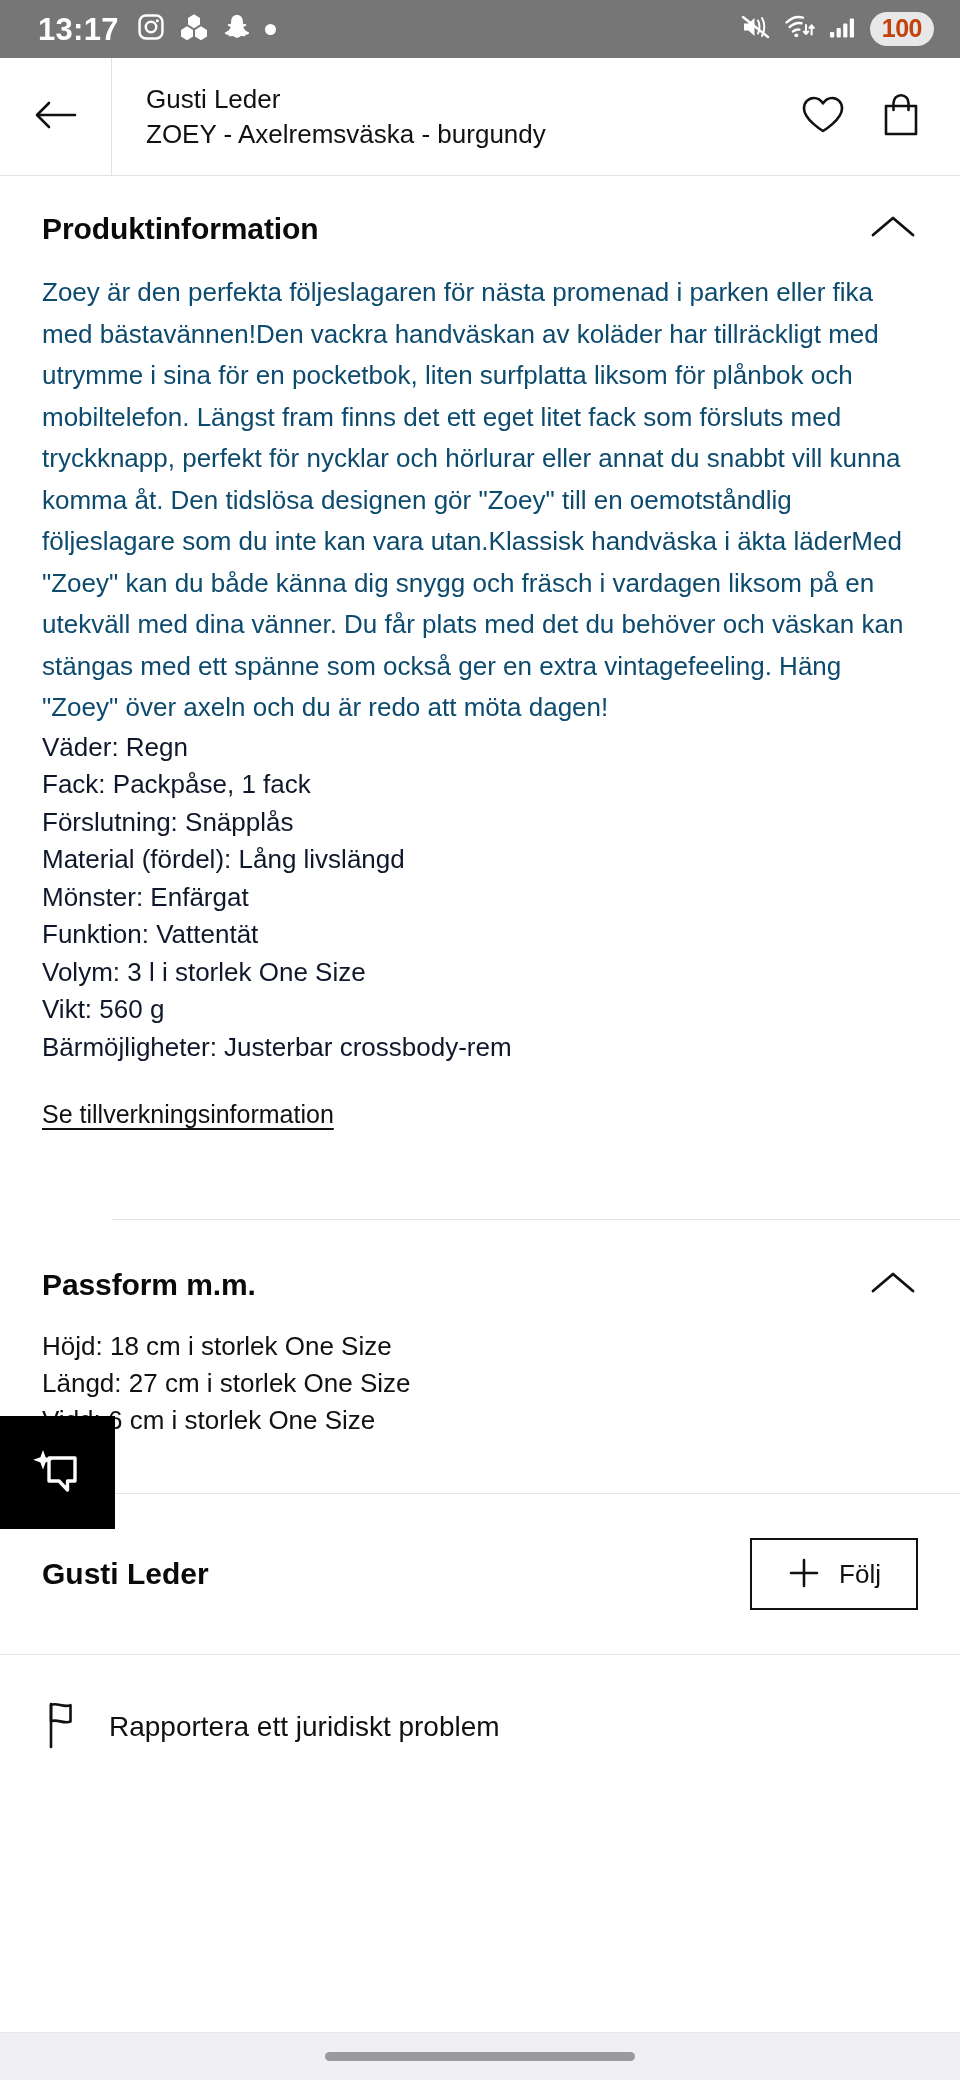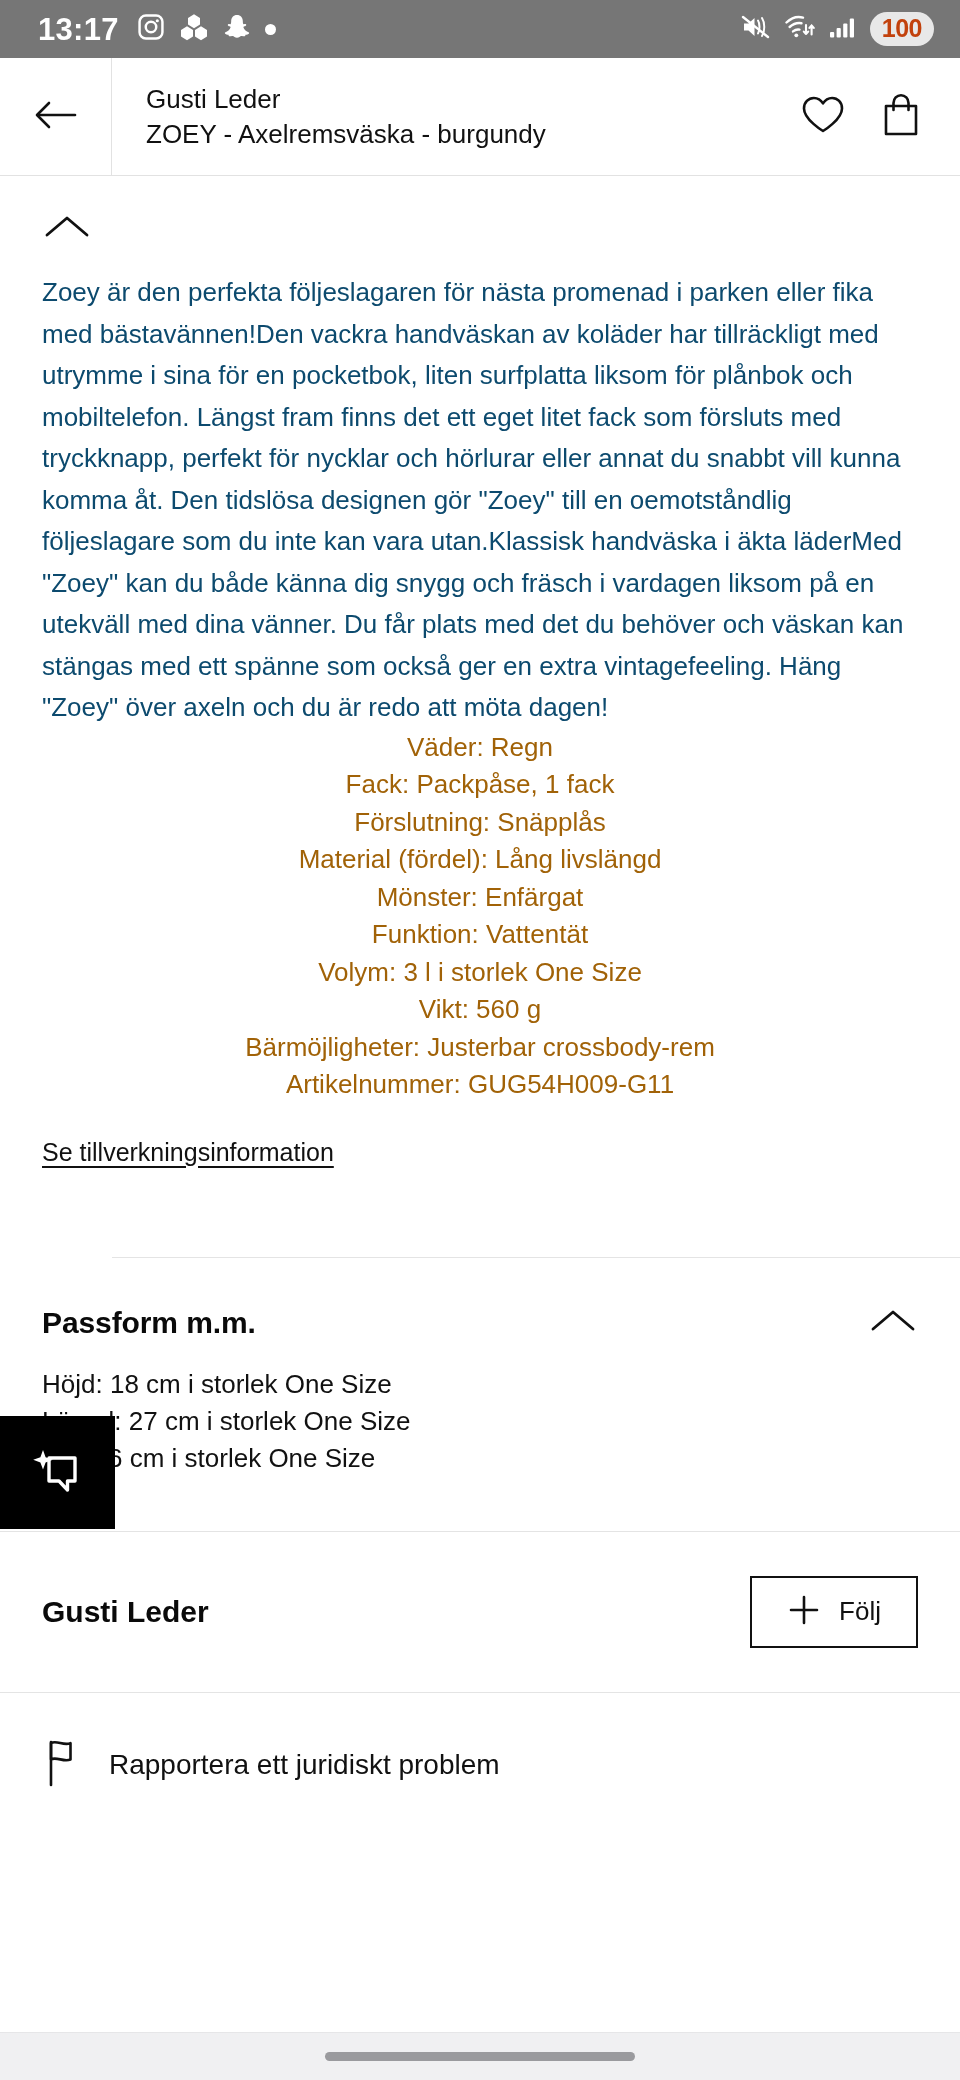--- a/index.html
+++ b/index.html
@@ -125,22 +125,21 @@
 
   .desc {
     font-size: 26px;
     line-height: 41.5px;
     color: #0c4a6e;
     padding-top: 16px;
   }
   .spec-list {
     font-size: 26px;
     line-height: 37.5px;
-    color: #a16207;
-    text-align: center;
+    color: #0f172a;
   }
   .spec-row { white-space: nowrap; }
 
   .link-row { padding-top: 34px; padding-bottom: 8px; }
   .inline-link {
     font-size: 25px;
     color: #111111;
     text-decoration: underline;
     text-underline-offset: 5px;
     text-decoration-thickness: 2px;
@@ -339,40 +338,40 @@
           </svg>
         </span>
       </span>
     </div>
   </div>
 
   <div class="content">
 
     <div class="section">
       <div class="section-head">
+        <span class="section-title">Produktinformation</span>
         <span class="chev">
           <svg width="50" height="30" viewBox="0 0 50 30" fill="none">
             <path d="M5 23 L25 6 L45 23" stroke="#111" stroke-width="2.8" stroke-linecap="round" stroke-linejoin="round"></path>
           </svg>
         </span>
       </div>
 
       <div class="desc">Zoey är den perfekta följeslagaren för nästa promenad i parken eller fika med bästavännen!Den vackra handväskan av koläder har tillräckligt med utrymme i sina för en pocketbok, liten surfplatta liksom för plånbok och mobiltelefon. Längst fram finns det ett eget litet fack som försluts med tryckknapp, perfekt för nycklar och hörlurar eller annat du snabbt vill kunna komma åt. Den tidslösa designen gör "Zoey" till en oemotståndlig följeslagare som du inte kan vara utan.Klassisk handväska i äkta läderMed "Zoey" kan du både känna dig snygg och fräsch i vardagen liksom på en utekväll med dina vänner. Du får plats med det du behöver och väskan kan stängas med ett spänne som också ger en extra vintagefeeling. Häng "Zoey" över axeln och du är redo att möta dagen!</div>
 
       <div class="spec-list">
         <div class="spec-row">Väder: Regn</div>
         <div class="spec-row">Fack: Packpåse, 1 fack</div>
         <div class="spec-row">Förslutning: Snäpplås</div>
         <div class="spec-row">Material (fördel): Lång livslängd</div>
         <div class="spec-row">Mönster: Enfärgat</div>
         <div class="spec-row">Funktion: Vattentät</div>
         <div class="spec-row">Volym: 3 l i storlek One Size</div>
         <div class="spec-row">Vikt: 560 g</div>
         <div class="spec-row">Bärmöjligheter: Justerbar crossbody-rem</div>
-        <div class="spec-row">Artikelnummer: GUG54H009-G11</div>
       </div>
 
       <div class="link-row">
         <a class="inline-link" href="#">Se tillverkningsinformation</a>
       </div>
     </div>
 
     <div style="height:82px"></div>
     <div class="divider-inset"></div>
 

